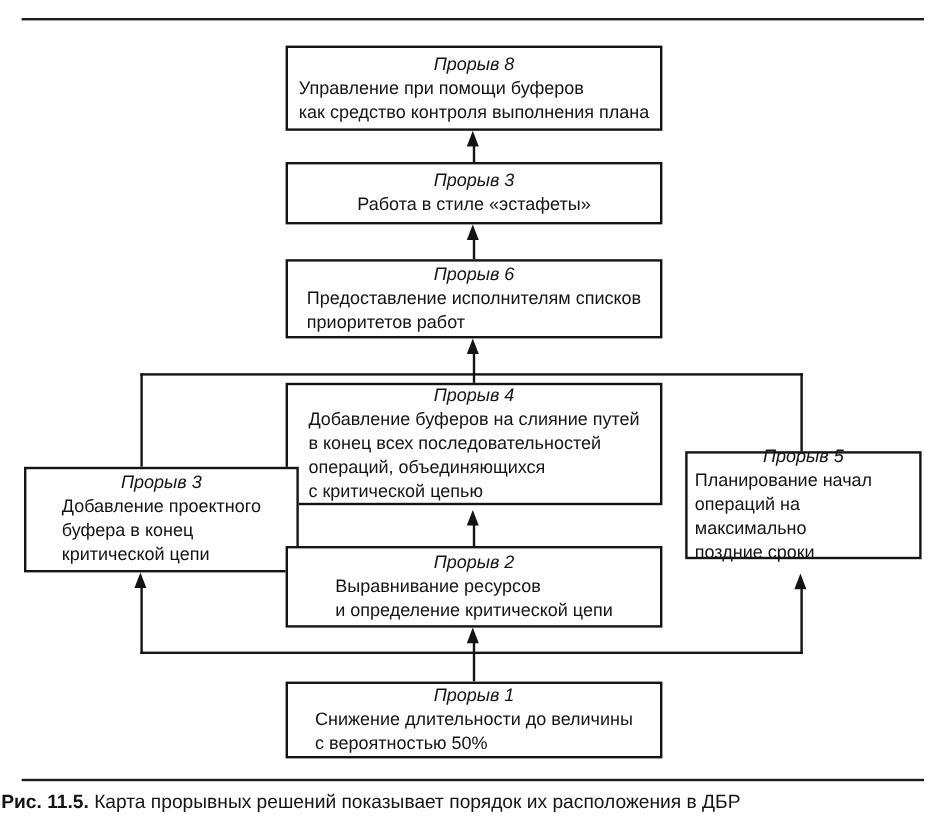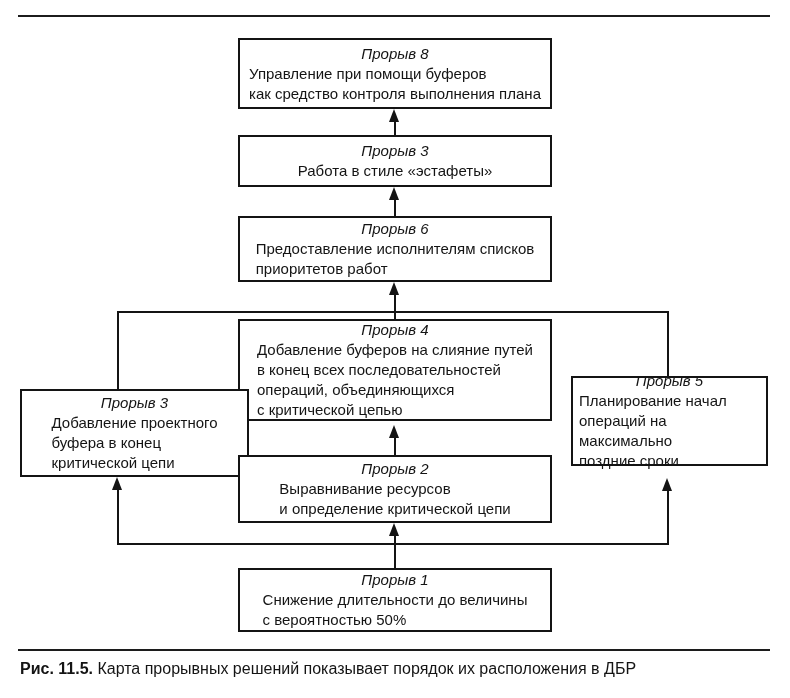--- a/index.html
+++ b/index.html
@@ -54,21 +54,21 @@
   .arrowhead {
     position: absolute;
     width: 0;
     height: 0;
     border-left: 5.5px solid transparent;
     border-right: 5.5px solid transparent;
     border-bottom: 13px solid #141414;
   }
   .caption {
     position: absolute;
-    left: 20px;
+    left: 1px;
     top: 658px;
     width: 754px;
     font-size: 16px;
     line-height: 21px;
     color: #141414;
   }
   .caption .label {
     font-weight: bold;
   }
 </style>

